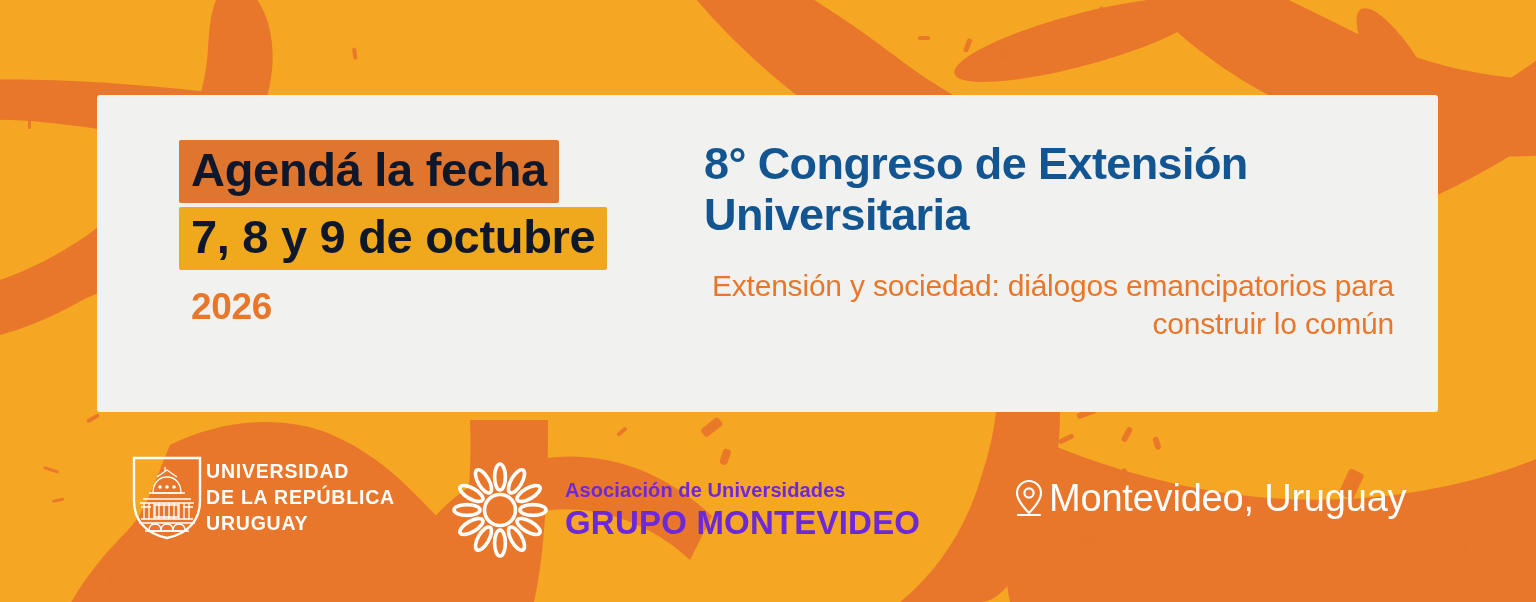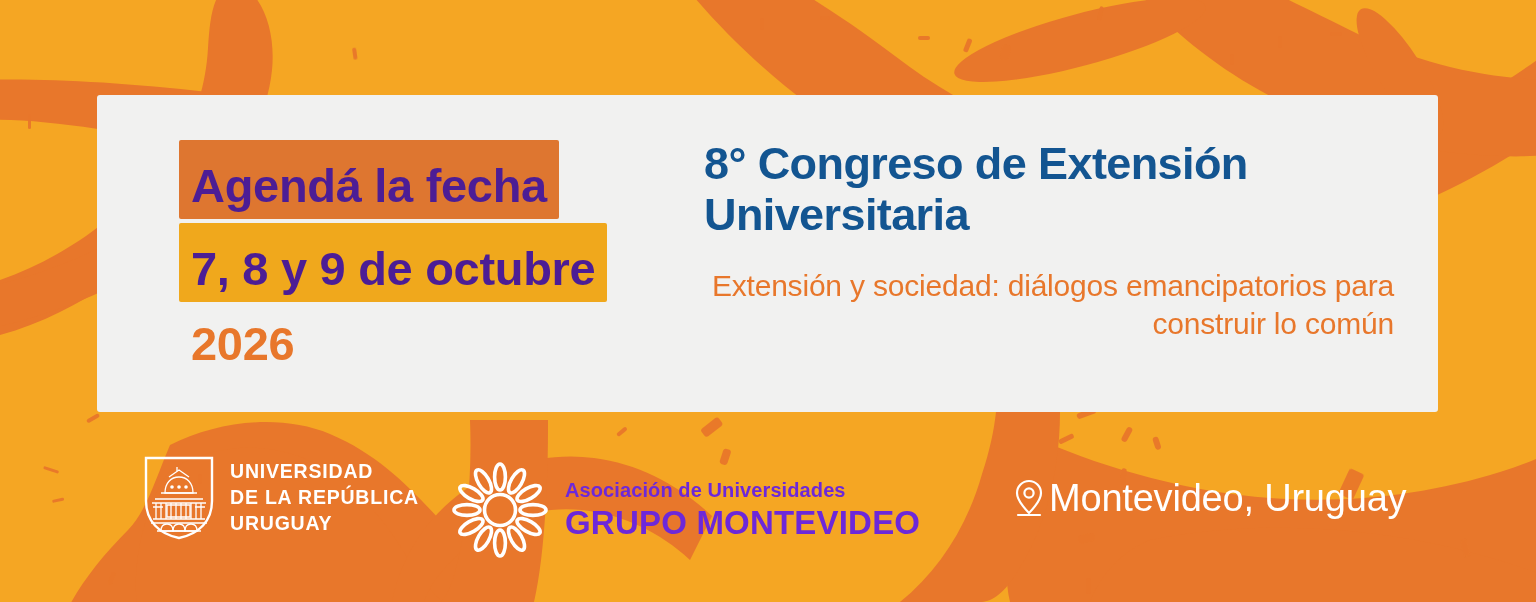--- a/index.html
+++ b/index.html
@@ -45,39 +45,39 @@
     position: absolute;
     left: 82px;
     top: 45px;
     width: 470px;
   }
 
   .hl-row { display: block; margin: 0 0 2px 0; }
 
   .hl {
     display: inline-block;
-    color: #4c1d95;
+    color: #0f172a;
     font-weight: bold;
     font-size: 47px;
     line-height: 1.02;
     letter-spacing: -0.3px;
-    padding: 22px 12px 9px 12px;
+    padding: 6px 12px 9px 12px;
     white-space: nowrap;
     border-radius: 2px;
   }
   .hl-orange { background: #DE7630; }
   .hl-amber  { background: #F0A81C; margin-top: 2px; }
 
   .year {
     display: block;
     margin-top: 18px;
     padding-left: 12px;
     color: #E8772B;
     font-weight: bold;
-    font-size: 47px;
+    font-size: 37px;
     line-height: 1.02;
     letter-spacing: -0.3px;
   }
 
   
   .right-col {
     position: absolute;
     left: 607px;
     top: 44px;
     width: 690px;
@@ -107,25 +107,25 @@
     position: absolute;
     left: 0;
     top: 440px;
     width: 1536px;
     height: 140px;
     z-index: 6;
   }
 
   .logo-udelar {
     position: absolute;
-    left: 143px;
+    left: 131px;
     top: 15px;
     display: flex;
     align-items: center;
-    gap: 15px;
+    gap: 3px;
   }
   .shield { display: block; }
   .udelar-text {
     color: #FFFFFF;
     font-size: 19.5px;
     font-weight: bold;
     line-height: 1.32;
     letter-spacing: 0.8px;
     white-space: pre-line;
   }

